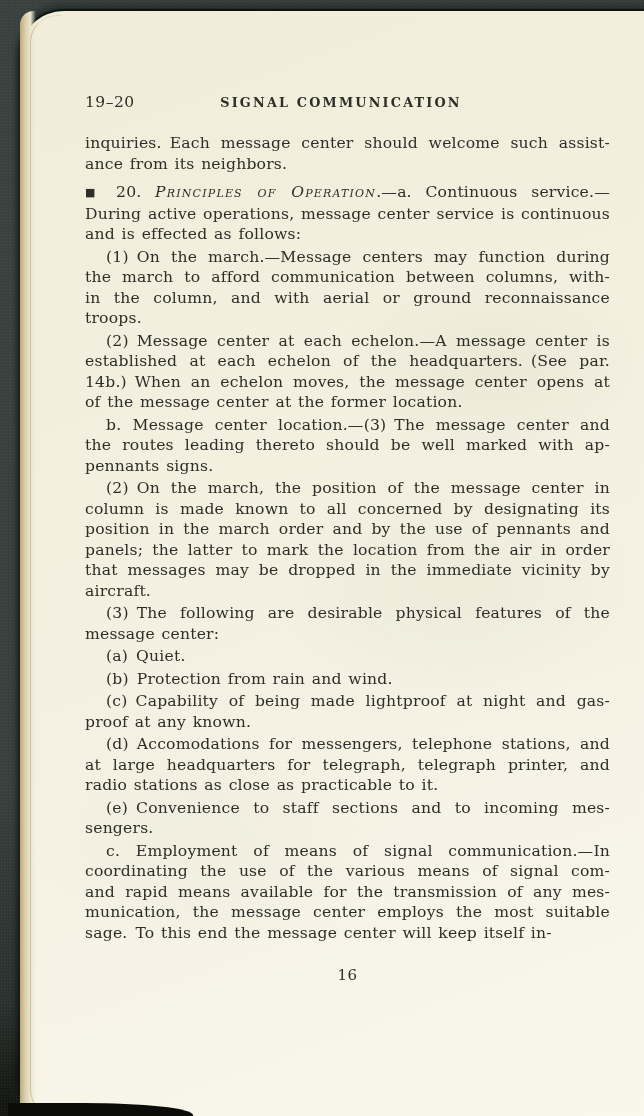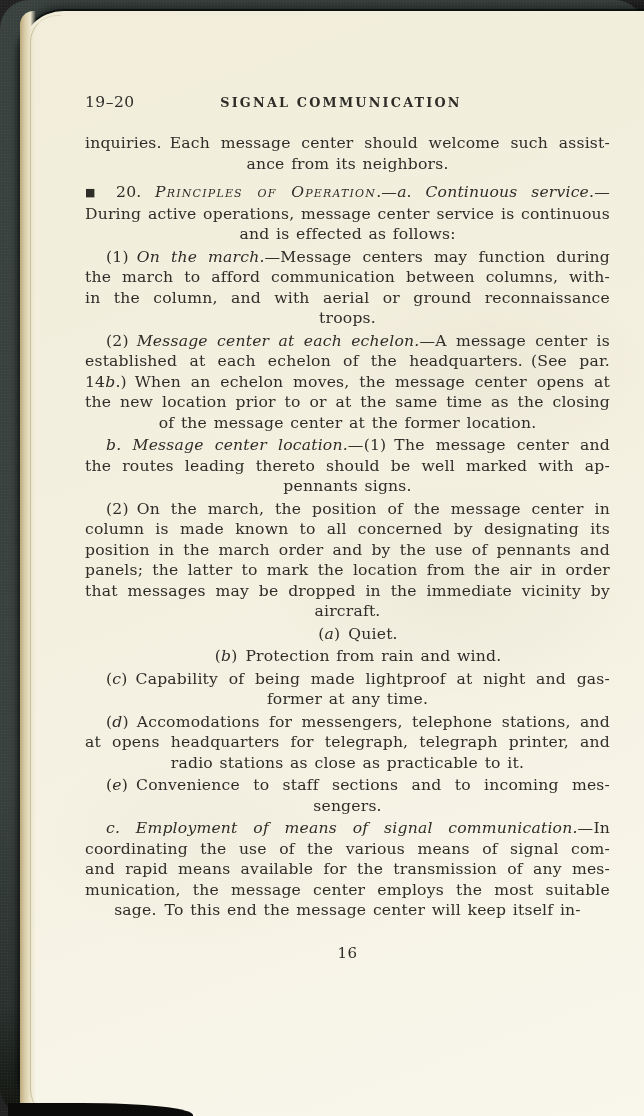--- a/index.html
+++ b/index.html
@@ -5,21 +5,20 @@
   html,body{margin:0;padding:0;}
   body{
     width:644px;height:1116px;position:relative;overflow:hidden;
     font-family:"DejaVu Serif","Liberation Serif",serif;
     background:#222;
   }
   
   .scene{
     position:absolute;inset:0;
     background:linear-gradient(180deg,#39423f 0%,#38413e 70%,#2a312e 90%,#12140f 100%);
-    border-radius:29px;
   }
   .scene::before{ 
     content:"";position:absolute;inset:0;
     background-image:radial-gradient(rgba(255,255,255,0.06) 1px,transparent 1px);
     background-size:3px 3px;pointer-events:none;
   }
   
   .page{
     position:absolute;top:11px;left:20px;right:-4px;bottom:-10px;
     background:linear-gradient(160deg,#f1edda 0%,#f4f1e2 55%,#f9f7ec 100%);
@@ -57,23 +56,23 @@
   .para-ref{font-size:15.5px;letter-spacing:0.5px;}
   .running-title{
     position:absolute;left:0;right:13px;top:3px;text-align:center;
     font-size:12.8px;letter-spacing:2.2px;font-weight:600;
   }
   .body-text{font-size:15.6px;line-height:20.5px;letter-spacing:0.2px;word-spacing:1.5px;}
   .para{margin-top:2px;}
   .para:first-child{margin-top:0;}
   .para.section{margin-top:8px;}
   .para.indent .line:first-child{text-indent:21px;}
-  .line{text-align:center;}
+  .line{text-align:left;}
   .line.just{text-align:justify;text-align-last:justify;}
-  .run.i{font-style:italic;}
+  .run.i{}
   .run.sc{font-variant:small-caps;letter-spacing:1.2px;font-style:italic;}
   .run.sq{font-size:11px;letter-spacing:0;vertical-align:1px;}
   .pg-footer{margin-top:22px;text-align:center;}
   .page-number{font-size:15px;letter-spacing:0.5px;text-align:center;}
 </style>
 </head>
 <body>
 
 <div class="scene">
   <div class="page">
@@ -97,49 +96,52 @@
           <div class="para indent">
             <div class="line just"><span class="run n">(1) </span><span class="run i">On the march.</span><span class="run n">—Message centers may function during</span></div>
             <div class="line just"><span class="run n">the march to afford communication between columns, with-</span></div>
             <div class="line just"><span class="run n">in the column, and with aerial or ground reconnaissance</span></div>
             <div class="line"><span class="run n">troops.</span></div>
           </div>
           <div class="para indent">
             <div class="line just"><span class="run n">(2) </span><span class="run i">Message center at each echelon.</span><span class="run n">—A message center is</span></div>
             <div class="line just"><span class="run n">established at each echelon of the headquarters. (See par.</span></div>
             <div class="line just"><span class="run n">14</span><span class="run i">b</span><span class="run n">.) When an echelon moves, the message center opens at</span></div>
-            <div class="line just"><span class="run n">the new location prior to or at the same time as the closing</span></div>
             <div class="line"><span class="run n">of the message center at the former location.</span></div>
           </div>
           <div class="para indent">
-            <div class="line just"><span class="run i">b. Message center location.</span><span class="run n">—(1) The message center and</span></div>
+            <div class="line just"><span class="run i">b. Message center location.</span><span class="run n">—(3) The message center and</span></div>
             <div class="line just"><span class="run n">the routes leading thereto should be well marked with ap-</span></div>
             <div class="line"><span class="run n">pennants signs.</span></div>
           </div>
           <div class="para indent">
             <div class="line just"><span class="run n">(2) On the march, the position of the message center in</span></div>
             <div class="line just"><span class="run n">column is made known to all concerned by designating its</span></div>
             <div class="line just"><span class="run n">position in the march order and by the use of pennants and</span></div>
             <div class="line just"><span class="run n">panels; the latter to mark the location from the air in order</span></div>
             <div class="line just"><span class="run n">that messages may be dropped in the immediate vicinity by</span></div>
             <div class="line"><span class="run n">aircraft.</span></div>
           </div>
           <div class="para indent">
+            <div class="line just"><span class="run n">(3) The following are desirable physical features of the</span></div>
+            <div class="line"><span class="run n">message center:</span></div>
+          </div>
+          <div class="para indent">
             <div class="line"><span class="run n">(</span><span class="run i">a</span><span class="run n">) Quiet.</span></div>
           </div>
           <div class="para indent">
             <div class="line"><span class="run n">(</span><span class="run i">b</span><span class="run n">) Protection from rain and wind.</span></div>
           </div>
           <div class="para indent">
             <div class="line just"><span class="run n">(</span><span class="run i">c</span><span class="run n">) Capability of being made lightproof at night and gas-</span></div>
-            <div class="line"><span class="run n">former at any time.</span></div>
+            <div class="line"><span class="run n">proof at any known.</span></div>
           </div>
           <div class="para indent">
             <div class="line just"><span class="run n">(</span><span class="run i">d</span><span class="run n">) Accomodations for messengers, telephone stations, and</span></div>
-            <div class="line just"><span class="run n">at opens headquarters for telegraph, telegraph printer, and</span></div>
+            <div class="line just"><span class="run n">at large headquarters for telegraph, telegraph printer, and</span></div>
             <div class="line"><span class="run n">radio stations as close as practicable to it.</span></div>
           </div>
           <div class="para indent">
             <div class="line just"><span class="run n">(</span><span class="run i">e</span><span class="run n">) Convenience to staff sections and to incoming mes-</span></div>
             <div class="line"><span class="run n">sengers.</span></div>
           </div>
           <div class="para indent">
             <div class="line just"><span class="run i">c. Employment of means of signal communication.</span><span class="run n">—In</span></div>
             <div class="line just"><span class="run n">coordinating the use of the various means of signal com-</span></div>
             <div class="line just"><span class="run n">and rapid means available for the transmission of any mes-</span></div>

